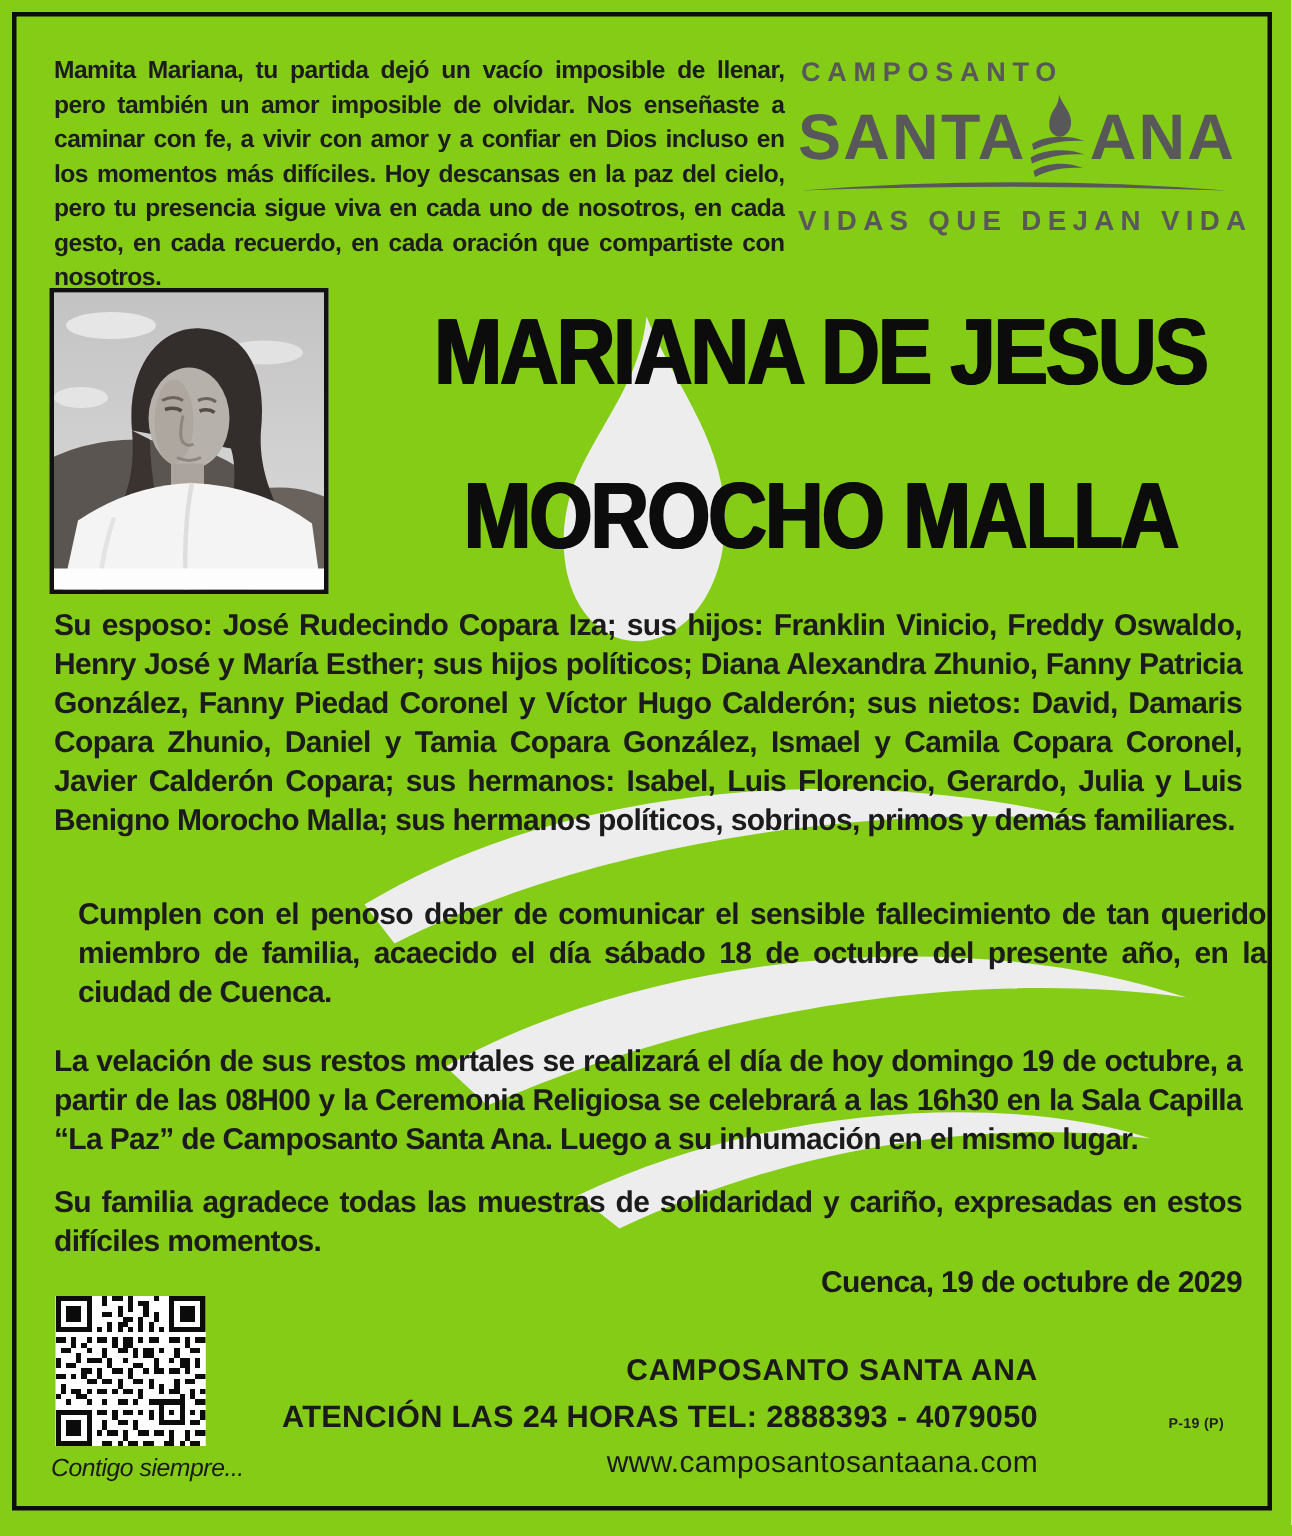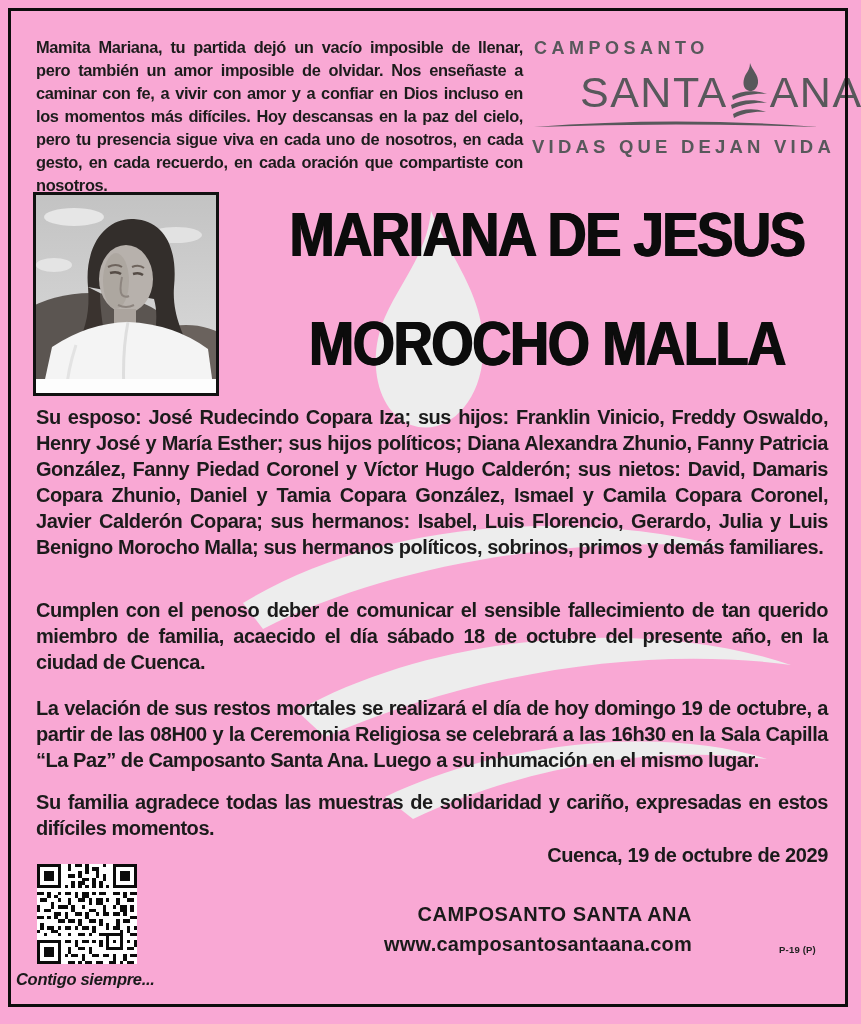--- a/index.html
+++ b/index.html
@@ -1,19 +1,19 @@
 <!DOCTYPE html>
 <html><head>
 <meta charset="utf-8">
 <style>
   * { margin:0; padding:0; box-sizing:border-box; }
   html,body { background:#ffffff; }
   .page {
     position:relative; width:861px; height:1024px;
-    background:#f9a8d4; overflow:hidden;
+    background:#84cc16; overflow:hidden;
     font-family:"Liberation Sans", sans-serif;
     color:#1a1a1a;
   }
   .frame {
     position:absolute; left:8px; top:8px; width:840px; height:999px;
     border:3px solid #0d0d0d; pointer-events:none; z-index:3;
   }
   .watermark {
     position:absolute; left:235px; top:205px; width:570px; height:650px;
     z-index:0;
@@ -27,21 +27,21 @@
     letter-spacing:-0.35px; text-align:justify; color:#1c1c1c;
   }
 
   
   .logo { position:absolute; left:532px; top:38px; width:290px; color:#58585b; }
   .logo-top {
     font-size:18px; font-weight:700; letter-spacing:4.5px; margin-left:2px;
   }
   .logo-name {
     display:flex; align-items:flex-end; margin-top:4px;
-    font-size:43px; font-weight:400; letter-spacing:1.5px; line-height:46px;margin-left:48px;
+    font-size:43px; font-weight:700; letter-spacing:1.5px; line-height:46px;
   }
   .logo-flame { width:40px; height:56px; margin:0 1px -4px 1px; flex:0 0 auto; }
   .logo-divider { display:block; width:288px; height:9px; margin-top:4px; }
   .logo-tagline {
     margin-top:8px; font-size:18.5px; font-weight:700; letter-spacing:4.2px;
     white-space:nowrap;
   }
 
   
   .photo {
@@ -60,44 +60,44 @@
   }
   .name-line + .name-line { margin-top:44px; }
 
   
   .para {
     position:absolute; left:36px; width:792px;
     font-size:20px; line-height:26px; font-weight:700;
     letter-spacing:-0.45px; text-align:justify; color:#1b1b1b;
   }
   .p-family { top:404px; }
-  .p-announcement { top:597px; }
+  .p-announcement { top:597px;margin-left:16px; }
   .p-wake { top:695px; }
   .p-thanks { top:789px; }
   .dateline {
     position:absolute; left:36px; top:844px; width:792px;
     font-size:20px; font-weight:700; letter-spacing:-0.4px; text-align:right;
   }
 
   
   .qr-box {
     position:absolute; left:37px; top:864px; width:100px; height:100px;
     background:#fff;
   }
   .qr-box svg { display:block; width:100%; height:100%; }
   .qr-caption {
-    position:absolute; left:16px; top:970px; width:170px;
-    font-size:16.5px; font-weight:700; font-style:italic; letter-spacing:-0.3px;
+    position:absolute; left:34px; top:970px; width:170px;
+    font-size:16.5px; font-weight:400; font-style:italic; letter-spacing:-0.3px;
   }
   .footer-block {
     position:absolute; left:168px; top:903px; width:524px; text-align:right;
   }
   .footer-l1 { font-size:20px; font-weight:700; letter-spacing:0.5px; }
   .footer-l2 { font-size:20.5px; font-weight:700; letter-spacing:0.2px; margin-top:7px; }
-  .footer-l3 { font-size:20px; font-weight:700; letter-spacing:0.2px; margin-top:7px; }
+  .footer-l3 { font-size:20px; font-weight:400; letter-spacing:0.2px; margin-top:7px; }
   .print-ref {
     position:absolute; left:779px; top:944px; font-size:9.5px; font-weight:700;
     letter-spacing:0.2px; color:#222;
   }
 </style>
 </head>
 <body>
 
 <div class="page">
 
@@ -201,20 +201,21 @@
           M26 22h1v1h-1z M28 22h1v2h-1z M26 24h2v1h-2z M25 26h1v2h-1z M27 26h2v1h-2z M26 28h2v1h-2z
           M18 28h1v1h-1z M21 28h2v1h-2z M24 28h1v1h-1z"></path>
         <path fill="#ffffff" d="M1 1h5v5H1z M23 1h5v5h-5z M1 23h5v5H1z M21 21h3v3h-3z"></path>
         <path fill="#0b0b0b" d="M2 2h3v3H2z M24 2h3v3h-3z M2 24h3v3H2z M22 22h1v1h-1z"></path>
       </svg>
     </div>
     <div class="qr-caption">Contigo siempre...</div>
 
     <div class="footer-block">
       <div class="footer-l1">CAMPOSANTO SANTA ANA</div>
+      <div class="footer-l2">ATENCIÓN LAS 24 HORAS TEL: 2888393 - 4079050</div>
       <div class="footer-l3">www.camposantosantaana.com</div>
     </div>
     <div class="print-ref">P-19 (P)</div>
 
   </div>
 
   <div class="frame"></div>
 </div>
 
 </body></html>

